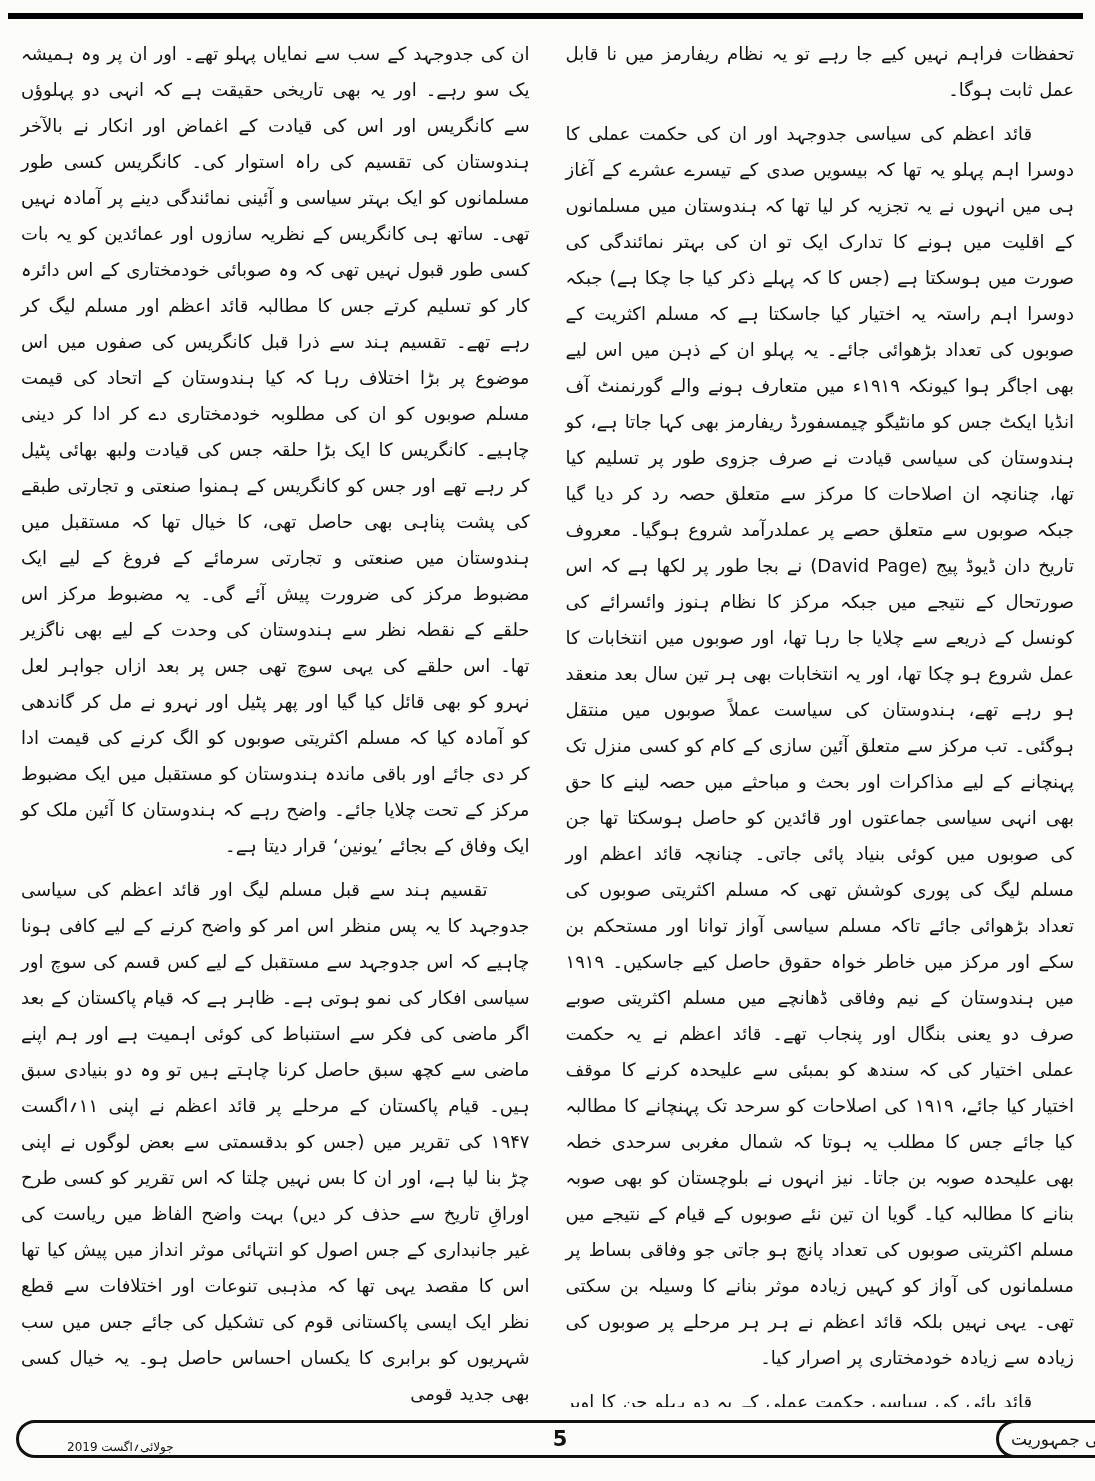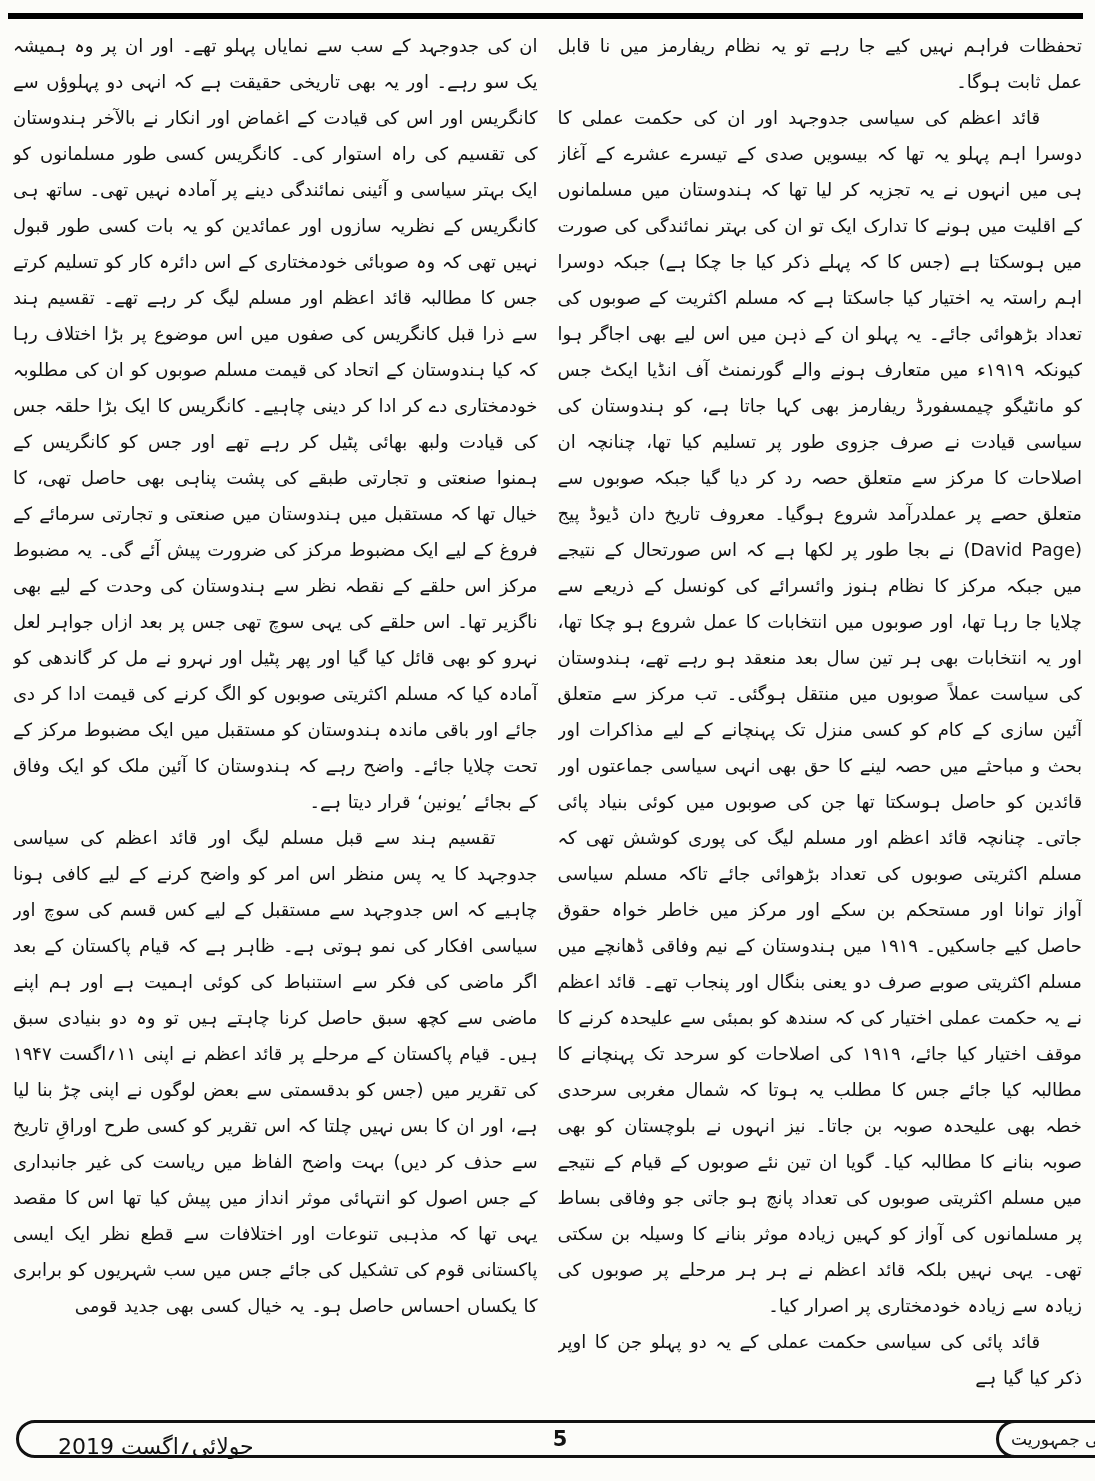--- a/index.html
+++ b/index.html
@@ -18,41 +18,41 @@
     background:#000;
   }
   .columns {
     position:absolute; top:28px; left:13px; right:13px; bottom:74px;
     display:flex; flex-direction:row; gap:20px;
     direction:rtl;
     overflow:hidden;
   }
   .col { flex:1 1 0; overflow:hidden; }
   .col p {
-    margin:0;
+    margin:8px;
     direction:rtl;
     text-align:justify;
     font-size:18px;
     line-height:36px;
     word-spacing:1px;
   }
   .col p.indent { text-indent:42px; }
   
   .footer-bar {
     position:absolute; top:1420px; left:16px;
     width:1140px; height:38px;
     border:3px solid #111;
     border-radius:20px;
     box-sizing:border-box;
   }
   .footer-issue {
-    position:absolute; left:39px; top:0; height:47px;
+    position:absolute; left:48px; top:0; height:47px;
     display:flex; align-items:center;
     direction:rtl;
-    font-size:22px; white-space:nowrap;
+    font-size:12px; white-space:nowrap;
   }
   .footer-page {
     position:absolute; left:519px; top:0; width:44px; height:32px;
     display:flex; align-items:center; justify-content:center;
     font-weight:700; font-size:21px;
   }
   .footer-mag-box {
     position:absolute; top:-3px; left:977px;
     width:165px; height:38px;
     border:3px solid #111;

